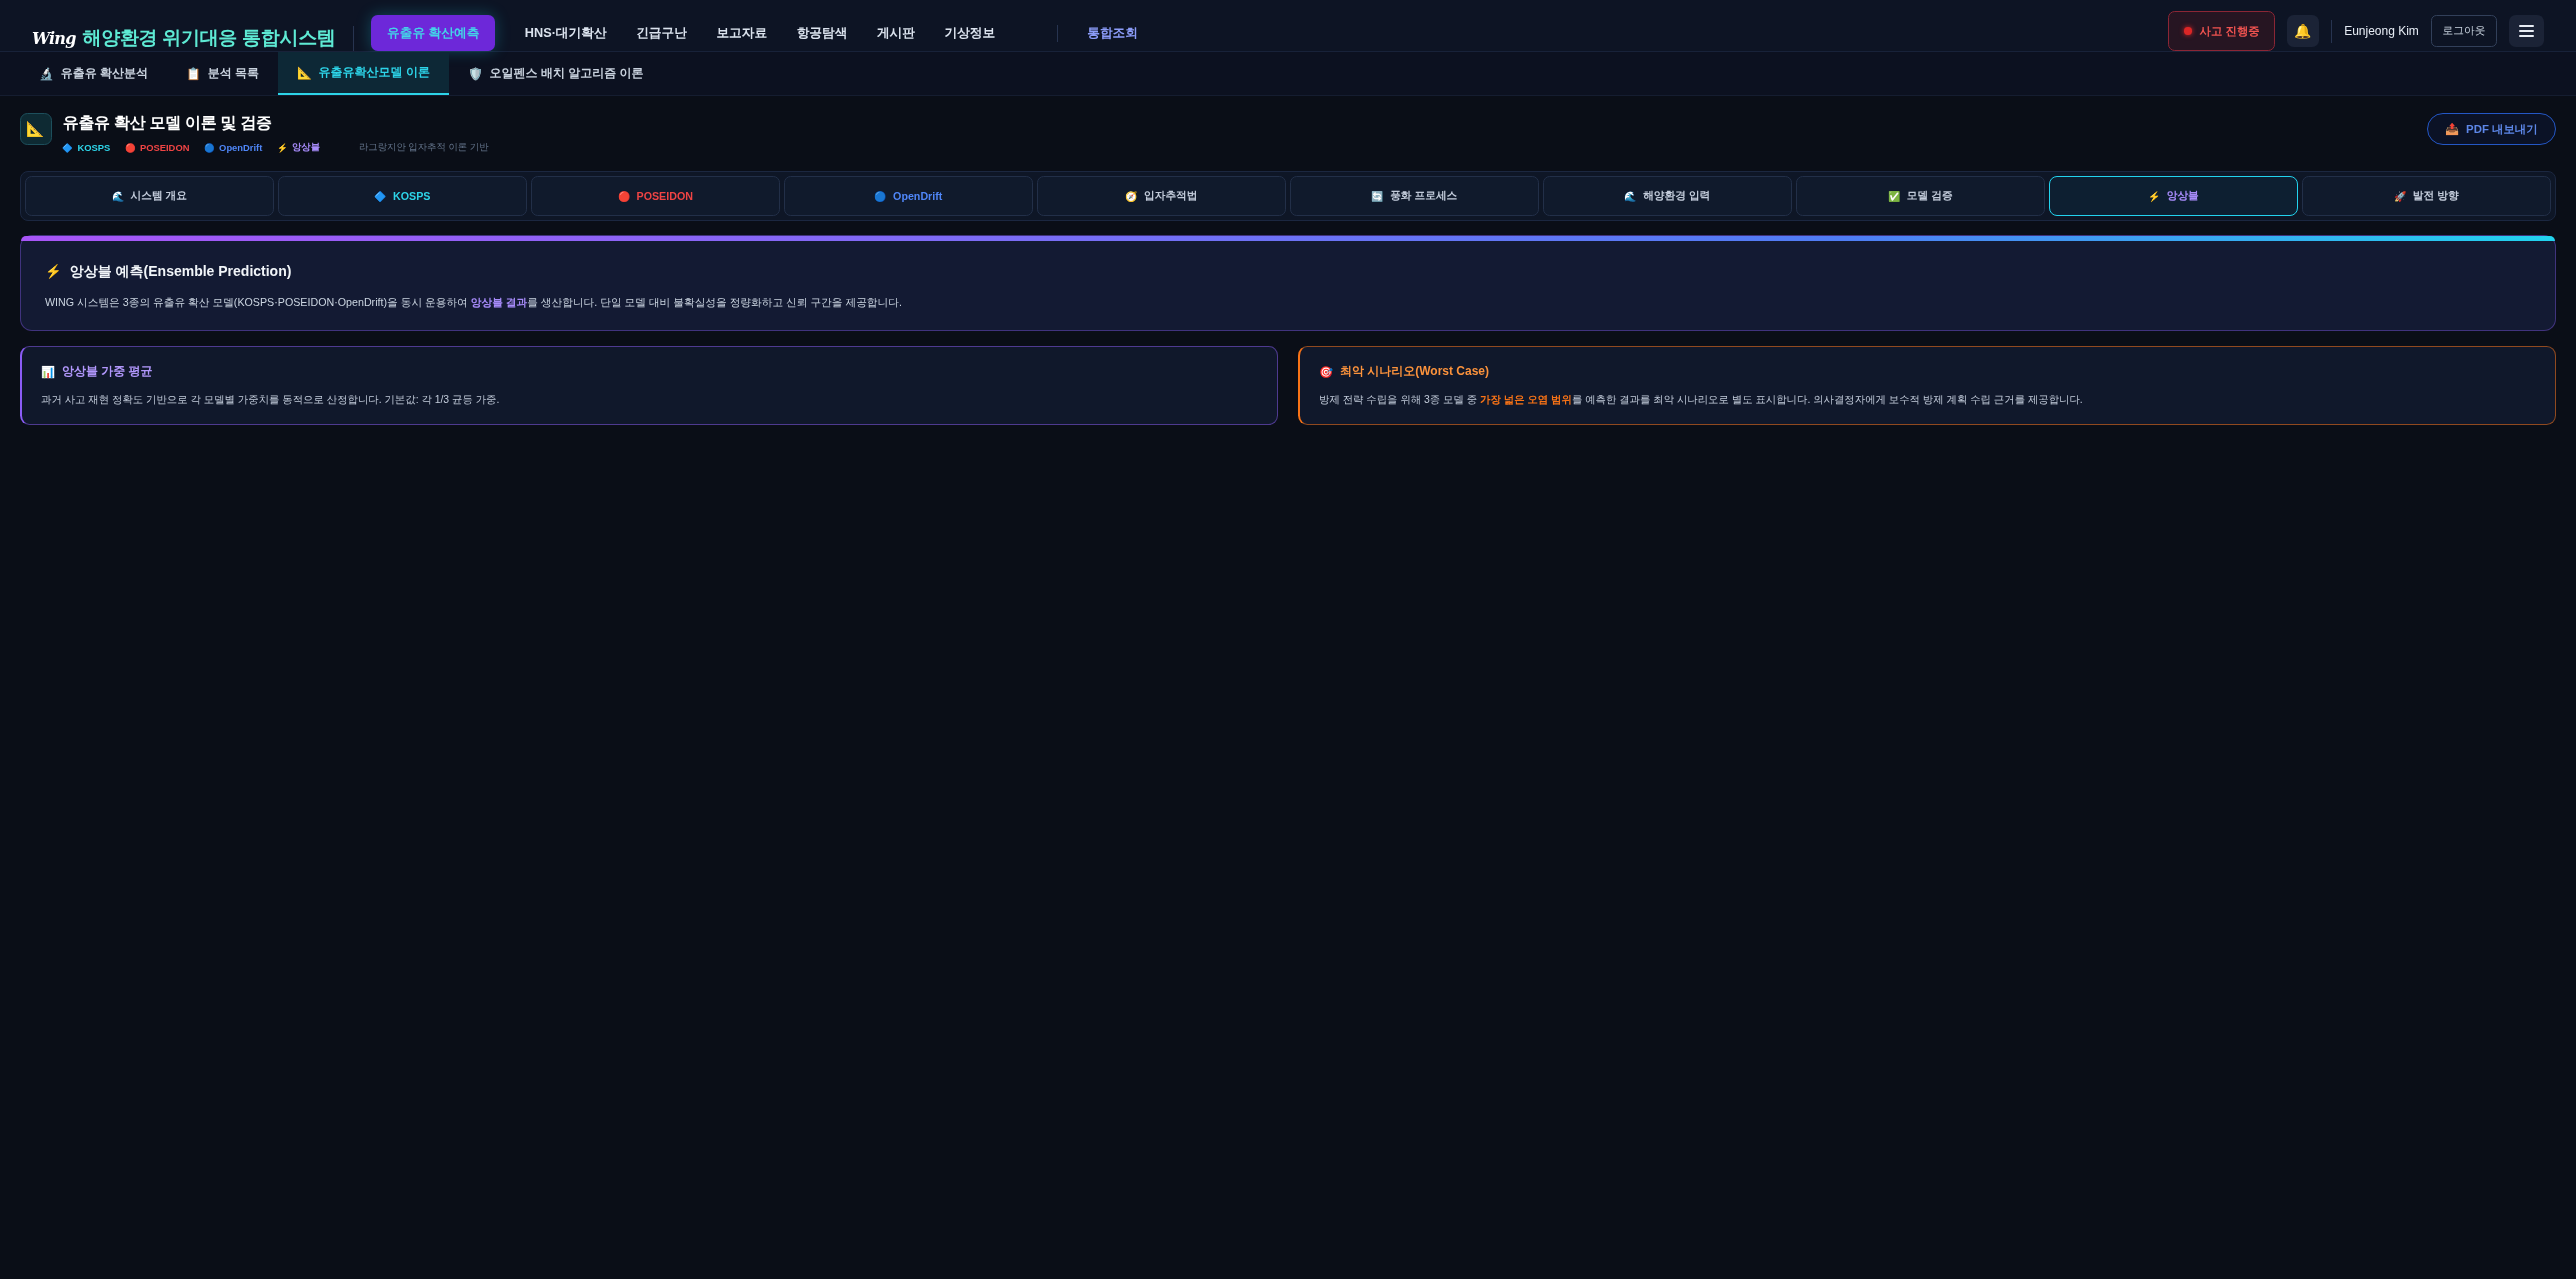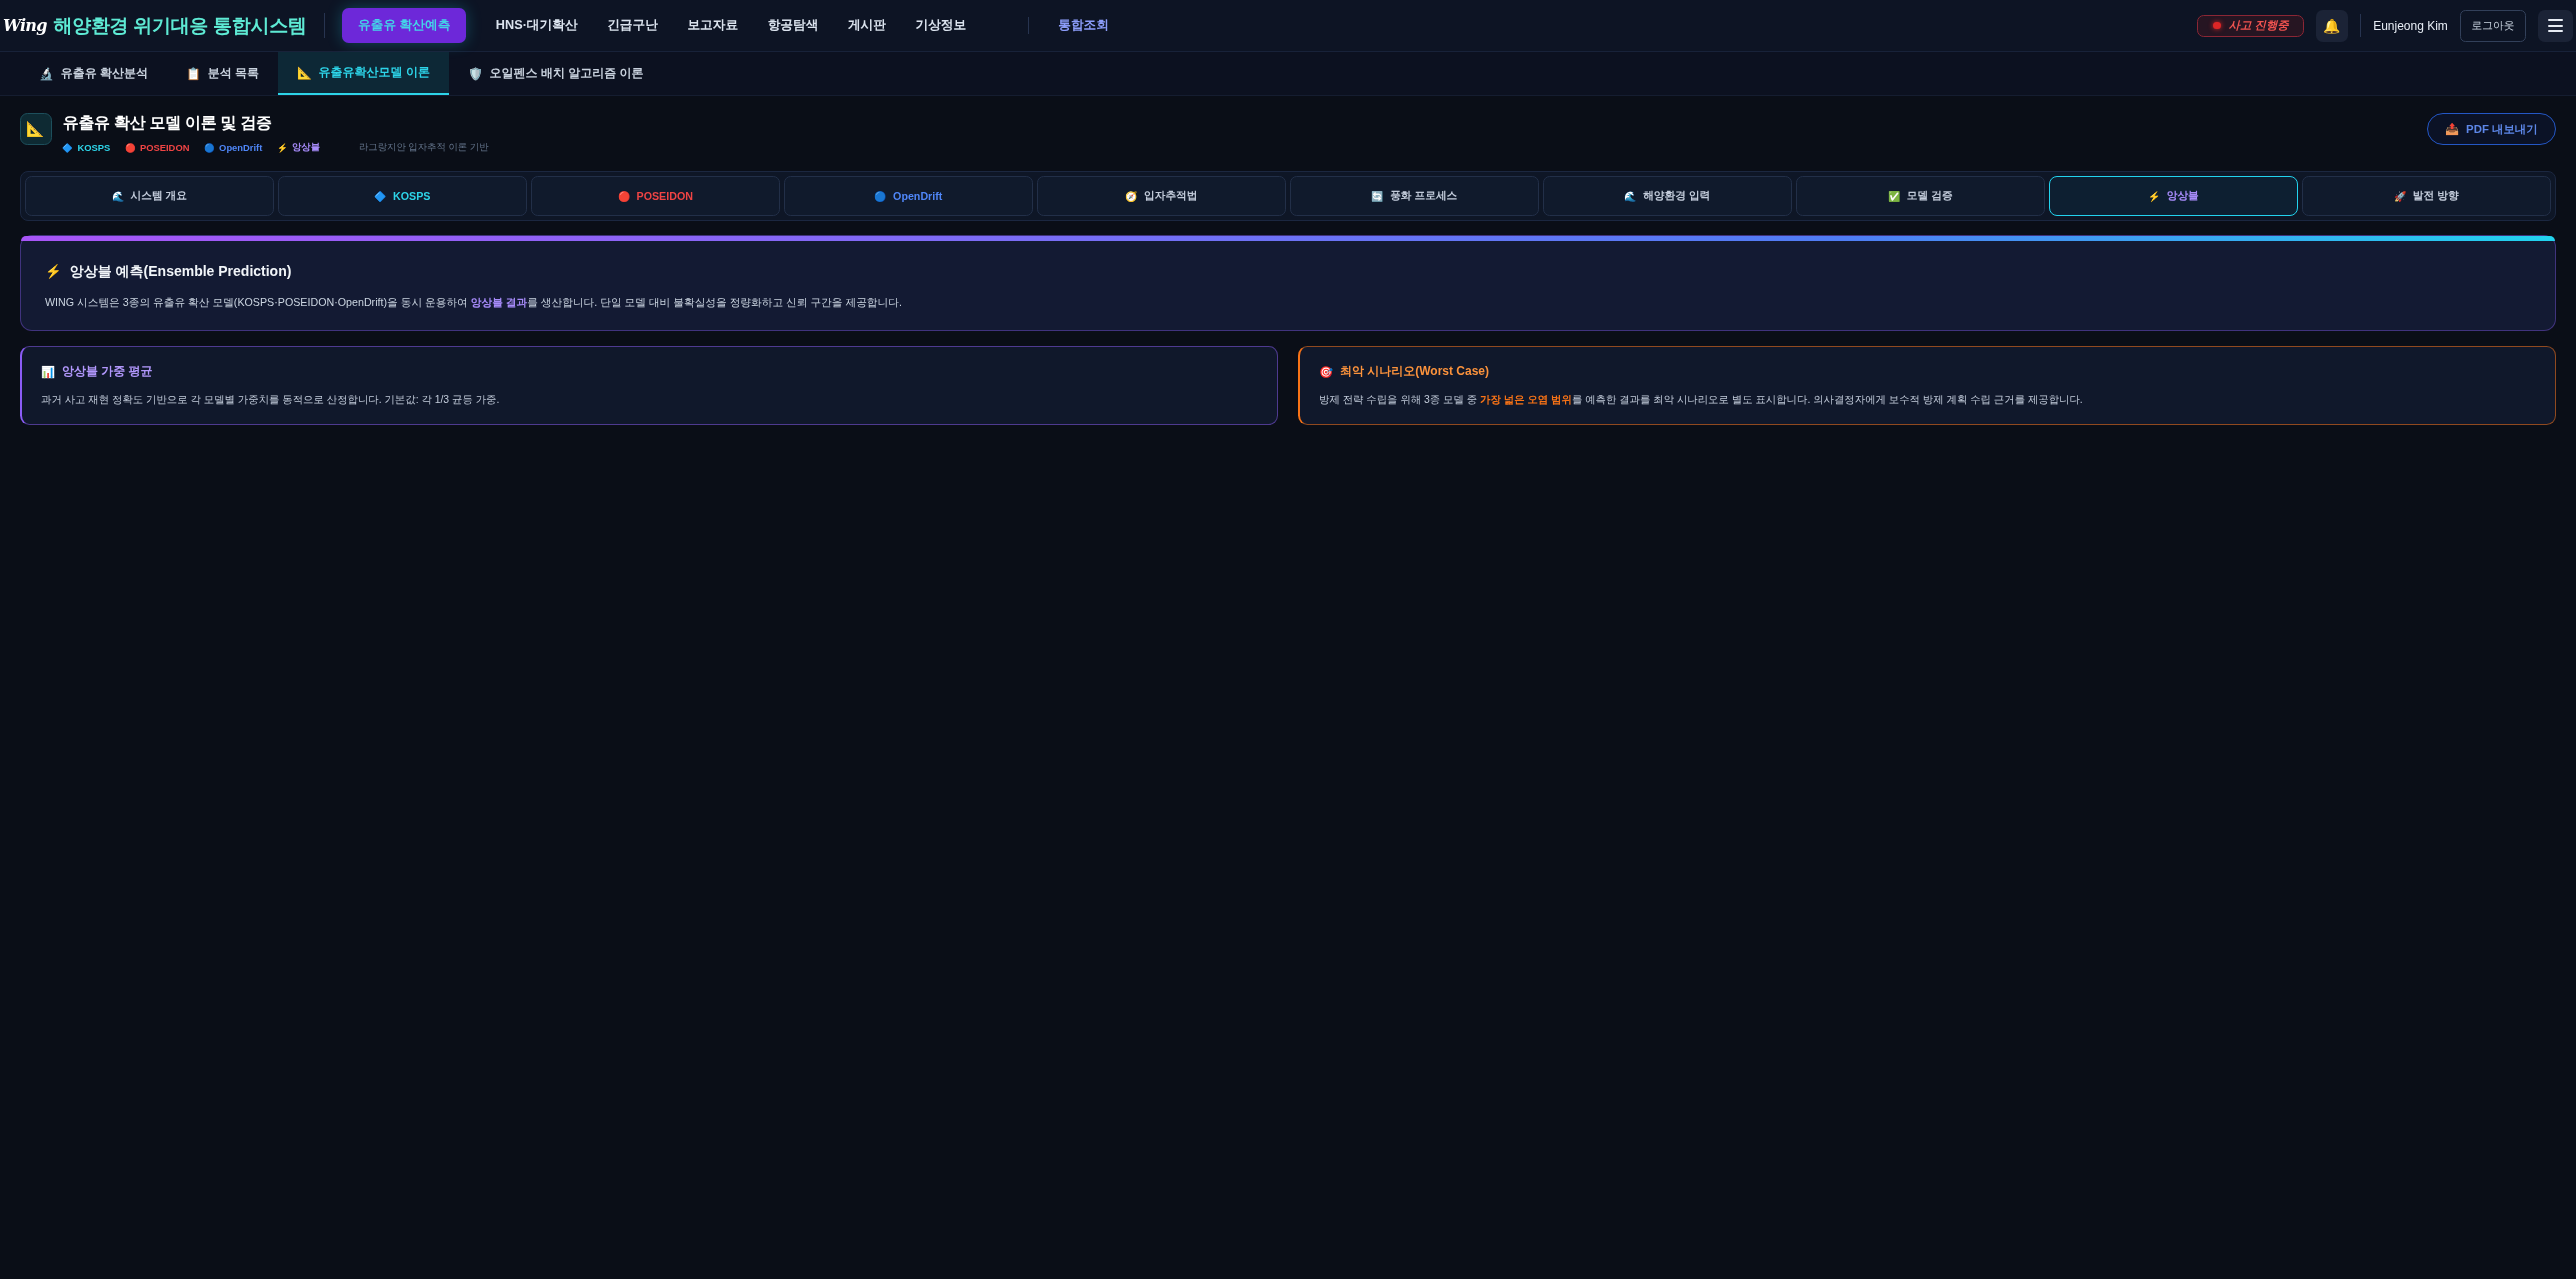--- a/index.html
+++ b/index.html
@@ -6,41 +6,41 @@
   html,body { width:2576px; height:1279px; overflow:hidden; }
   body {
     background:#0a0e17;
     font-family:"Liberation Sans", sans-serif;
     color:#e2e8f0;
   }
 
   
   .navbar {
     height:52px; background:#0d1424; border-bottom:0.7px solid #182239;
-    display:flex; align-items:center; padding:0 3px;
+    display:flex; align-items:flex-end; padding:0 32px;
   }
   .logo { display:flex; align-items:center; gap:6.7px; }
   .logo-wing {
     font-family:"DejaVu Serif", serif; font-style:italic; font-weight:bold;
     font-size:16px; color:#ffffff; letter-spacing:-0.7px;
   }
   .logo-title { font-size:19px; font-weight:bold; color:#5eead4; letter-spacing:-0.3px; }
   .nav-divider { width:0.7px; height:25.5px; background:#273450; margin:0 17.4px; }
   .nav-menu { display:flex; align-items:center; gap:29.5px; }
   .nav-item { font-size:12.7px; font-weight:bold; color:#dbe3ee; cursor:pointer; white-space:nowrap; }
   .nav-item.active {
     color:#43d4e8; background:#6d28d9; padding:9.4px 16px; border-radius:6.7px;
     box-shadow:0 0 14.8px rgba(34,211,238,.28);
   }
   .nav-item.integrated { color:#8b9cf8; border-left:0.7px solid #273450; padding-left:29.5px;margin-left:32px; }
   .nav-right { margin-left:auto; display:flex; align-items:center; gap:12px; }
   .incident-badge {
-    display:flex; align-items:center; gap:8px; height:22px; padding:0 14.8px;
+    display:flex; align-items:center; gap:8px; height:40px; padding:0 14.8px;
     border:0.7px solid #8b2635; border-radius:6.7px; background:rgba(127,29,29,.22);
-    color:#ef5350; font-size:11.4px; font-weight:bold; white-space:nowrap;font-style:italic;
+    color:#ef5350; font-size:11.4px; font-weight:bold; white-space:nowrap;
   }
   .incident-dot { width:7.4px; height:7.4px; border-radius:50%; background:#dc2626; box-shadow:0 0 5.4px #dc2626; }
   .icon-btn {
     width:32px; height:32px; border-radius:6.7px; background:#1b2336;
     display:flex; align-items:center; justify-content:center; font-size:14px; cursor:pointer;
   }
   .nav-right .v-divider { width:0.7px; height:23px; background:#273450; }
   .user-name { font-size:12px; color:#e7edf5; white-space:nowrap; }
   .logout-btn {
     height:32px; padding:0 10.7px; border:0.7px solid #32405a; border-radius:5.4px;

